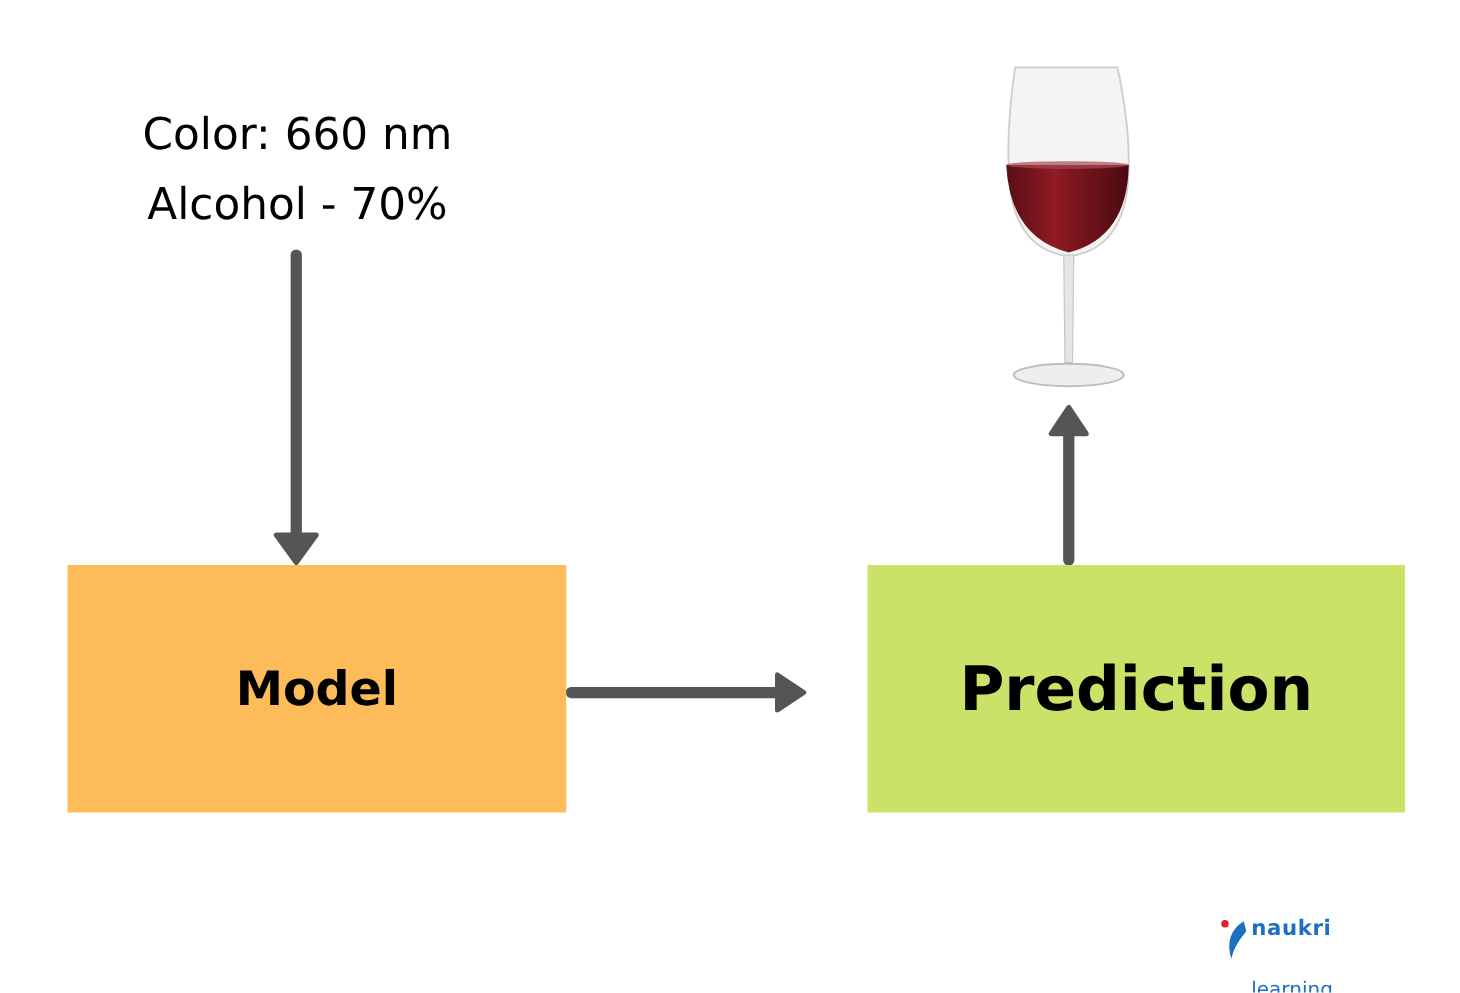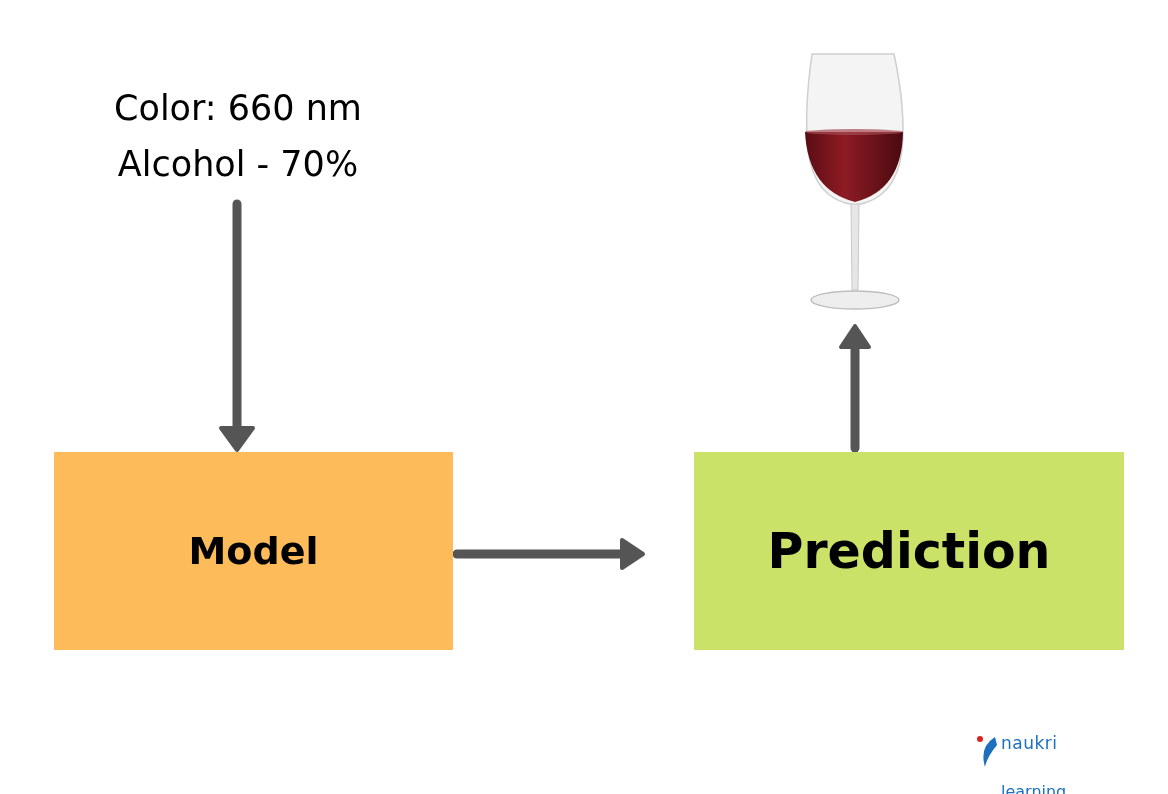--- a/index.html
+++ b/index.html
@@ -3,21 +3,21 @@
 <meta charset="utf-8">
 <style>
   html, body { margin:0; padding:0; background:#ffffff; }
   body { width:1168px; height:794px; position:relative; overflow:hidden; font-family:"DejaVu Sans", sans-serif; }
   .input-label { position:absolute; left:78px; top:80px; width:320px; text-align:center; font-weight:normal; font-size:35px; line-height:56px; color:#000; }
   .box { position:absolute; display:flex; flex-direction:column; align-items:center; justify-content:center; font-weight:bold; color:#000; }
   .model-box { left:54px; top:452px; width:399px; height:198px; background:#fdbb59; font-size:38px; line-height:64px;align-items:center; }
   .pred-box { left:657px; top:452px; width:430px; height:198px; background:#cbe268; font-size:49px;margin-left:37px; }
   svg.arrows { position:absolute; left:0; top:0; }
   .logo { position:absolute; left:975px; top:733px; width:100px; height:40px; }
-  .logo .l1 { position:absolute; left:26px; top:0px; font-weight:normal; font-size:17px; color:#1d6fc0; letter-spacing:0.5px; }
+  .logo .l1 { position:absolute; left:26px; top:0px; font-weight:bold; font-size:17px; color:#1d6fc0; letter-spacing:0.5px; }
   .logo .l2 { position:absolute; left:26px; top:17px; font-size:16px; color:#1d6fc0;margin-top:32px; }
   .glass { position:absolute; left:790px; top:50px; width:130px; height:265px; }
 </style>
 </head>
 <body>
 
 <div class="input-label">
   <div>Color: 660 nm</div>
   <div>Alcohol - 70%</div>
 </div>

